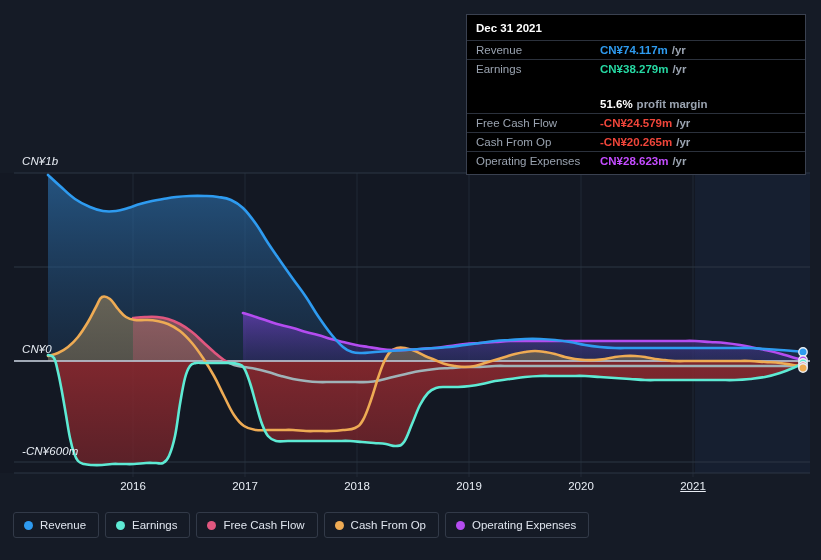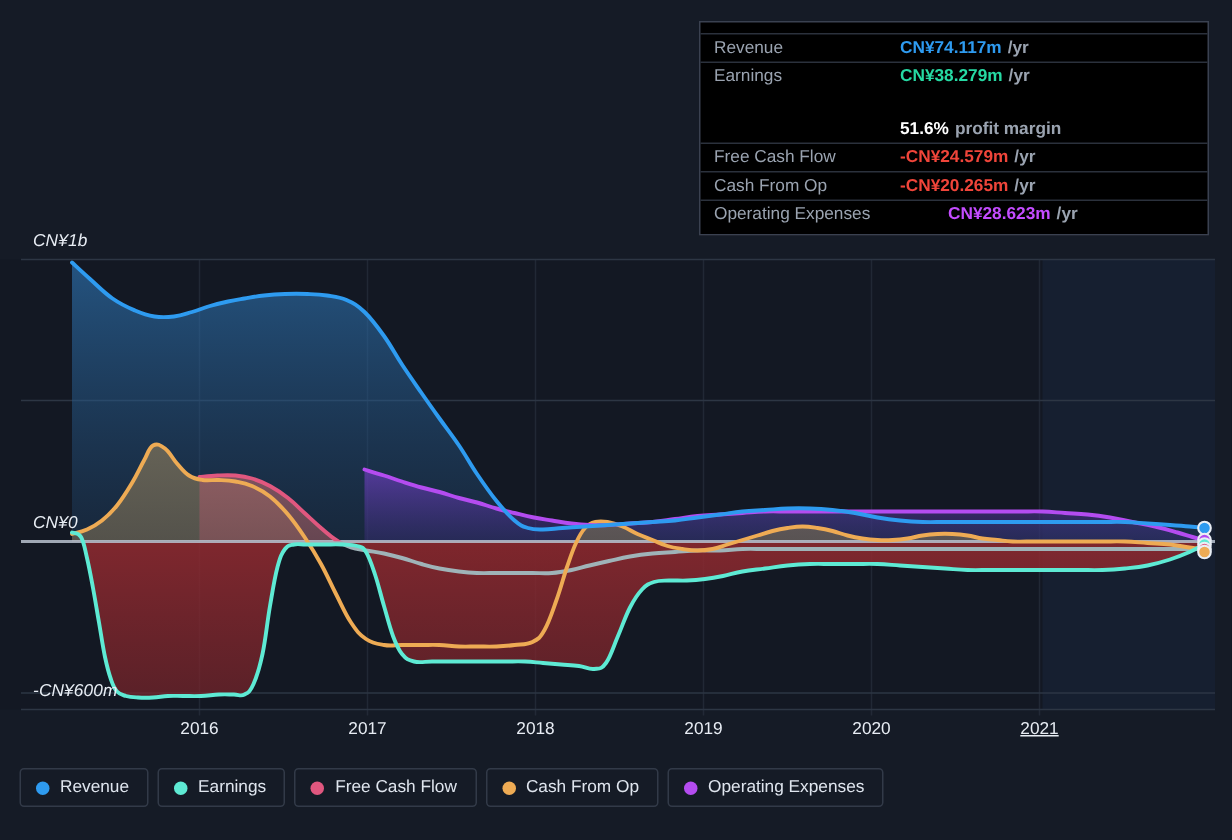--- a/index.html
+++ b/index.html
@@ -123,30 +123,31 @@
         <circle cx="803" cy="360" r="4.2" fill="#b44cf0" stroke="#e9eef5" stroke-width="1.4"></circle>
         <circle cx="803" cy="363" r="4.2" fill="#5eead4" stroke="#e9eef5" stroke-width="1.4"></circle>
         <circle cx="803" cy="366" r="4.2" fill="#e0577f" stroke="#e9eef5" stroke-width="1.4"></circle>
         <circle cx="803" cy="368" r="4.2" fill="#eeab54" stroke="#e9eef5" stroke-width="1.4"></circle>
         <rect x="810" y="172" width="11" height="302" fill="#151b26"></rect>
       </svg>
   </div>
 
   <div class="y-label" style="left:22px; top:155px;">CN¥1b</div>
   <div class="y-label" style="left:22px; top:343px;">CN¥0</div>
-  <div class="y-label" style="left:22px; top:455px;">-CN¥600m</div>
+  <div class="y-label" style="left:22px; top:445px;">-CN¥600m</div>
 
   <div class="x-label" style="left:133px; top:480px;">2016</div>
   <div class="x-label" style="left:245px; top:480px;">2017</div>
   <div class="x-label" style="left:357px; top:480px;">2018</div>
   <div class="x-label" style="left:469px; top:480px;">2019</div>
   <div class="x-label" style="left:581px; top:480px;">2020</div>
   <div class="x-label" style="left:693px; top:480px;text-decoration:underline;">2021</div>
 
   <div id="tooltip">
+    <div class="tt-date">Dec 31 2021</div>
     <div id="tooltip-rows">
         <div class="tt-row">
           <div class="tt-key">Revenue</div>
           <div class="tt-val" style="color: rgb(46, 155, 240);">CN¥74.117m</div>
           <span class="tt-unit">/yr</span>
         </div>
         <div class="tt-row">
           <div class="tt-key">Earnings</div>
           <div class="tt-val" style="color: rgb(38, 217, 163);">CN¥38.279m</div>
           <span class="tt-unit">/yr</span>
@@ -161,21 +162,21 @@
           <div class="tt-val" style="color: rgb(240, 69, 58);">-CN¥24.579m</div>
           <span class="tt-unit">/yr</span>
         </div>
         <div class="tt-row">
           <div class="tt-key">Cash From Op</div>
           <div class="tt-val" style="color: rgb(240, 69, 58);">-CN¥20.265m</div>
           <span class="tt-unit">/yr</span>
         </div>
         <div class="tt-row">
           <div class="tt-key">Operating Expenses</div>
-          <div class="tt-val" style="color: rgb(196, 76, 255); margin-left: 32px;">CN¥28.623m</div>
+          <div class="tt-val" style="color: rgb(196, 76, 255);">CN¥28.623m</div>
           <span class="tt-unit">/yr</span>
         </div>
       </div>
   </div>
 
   <div id="legend">
       <div class="legend-item">
         <span class="legend-dot" style="background: rgb(46, 155, 240);"></span>
         <span class="legend-text">Revenue</span>
       </div>

